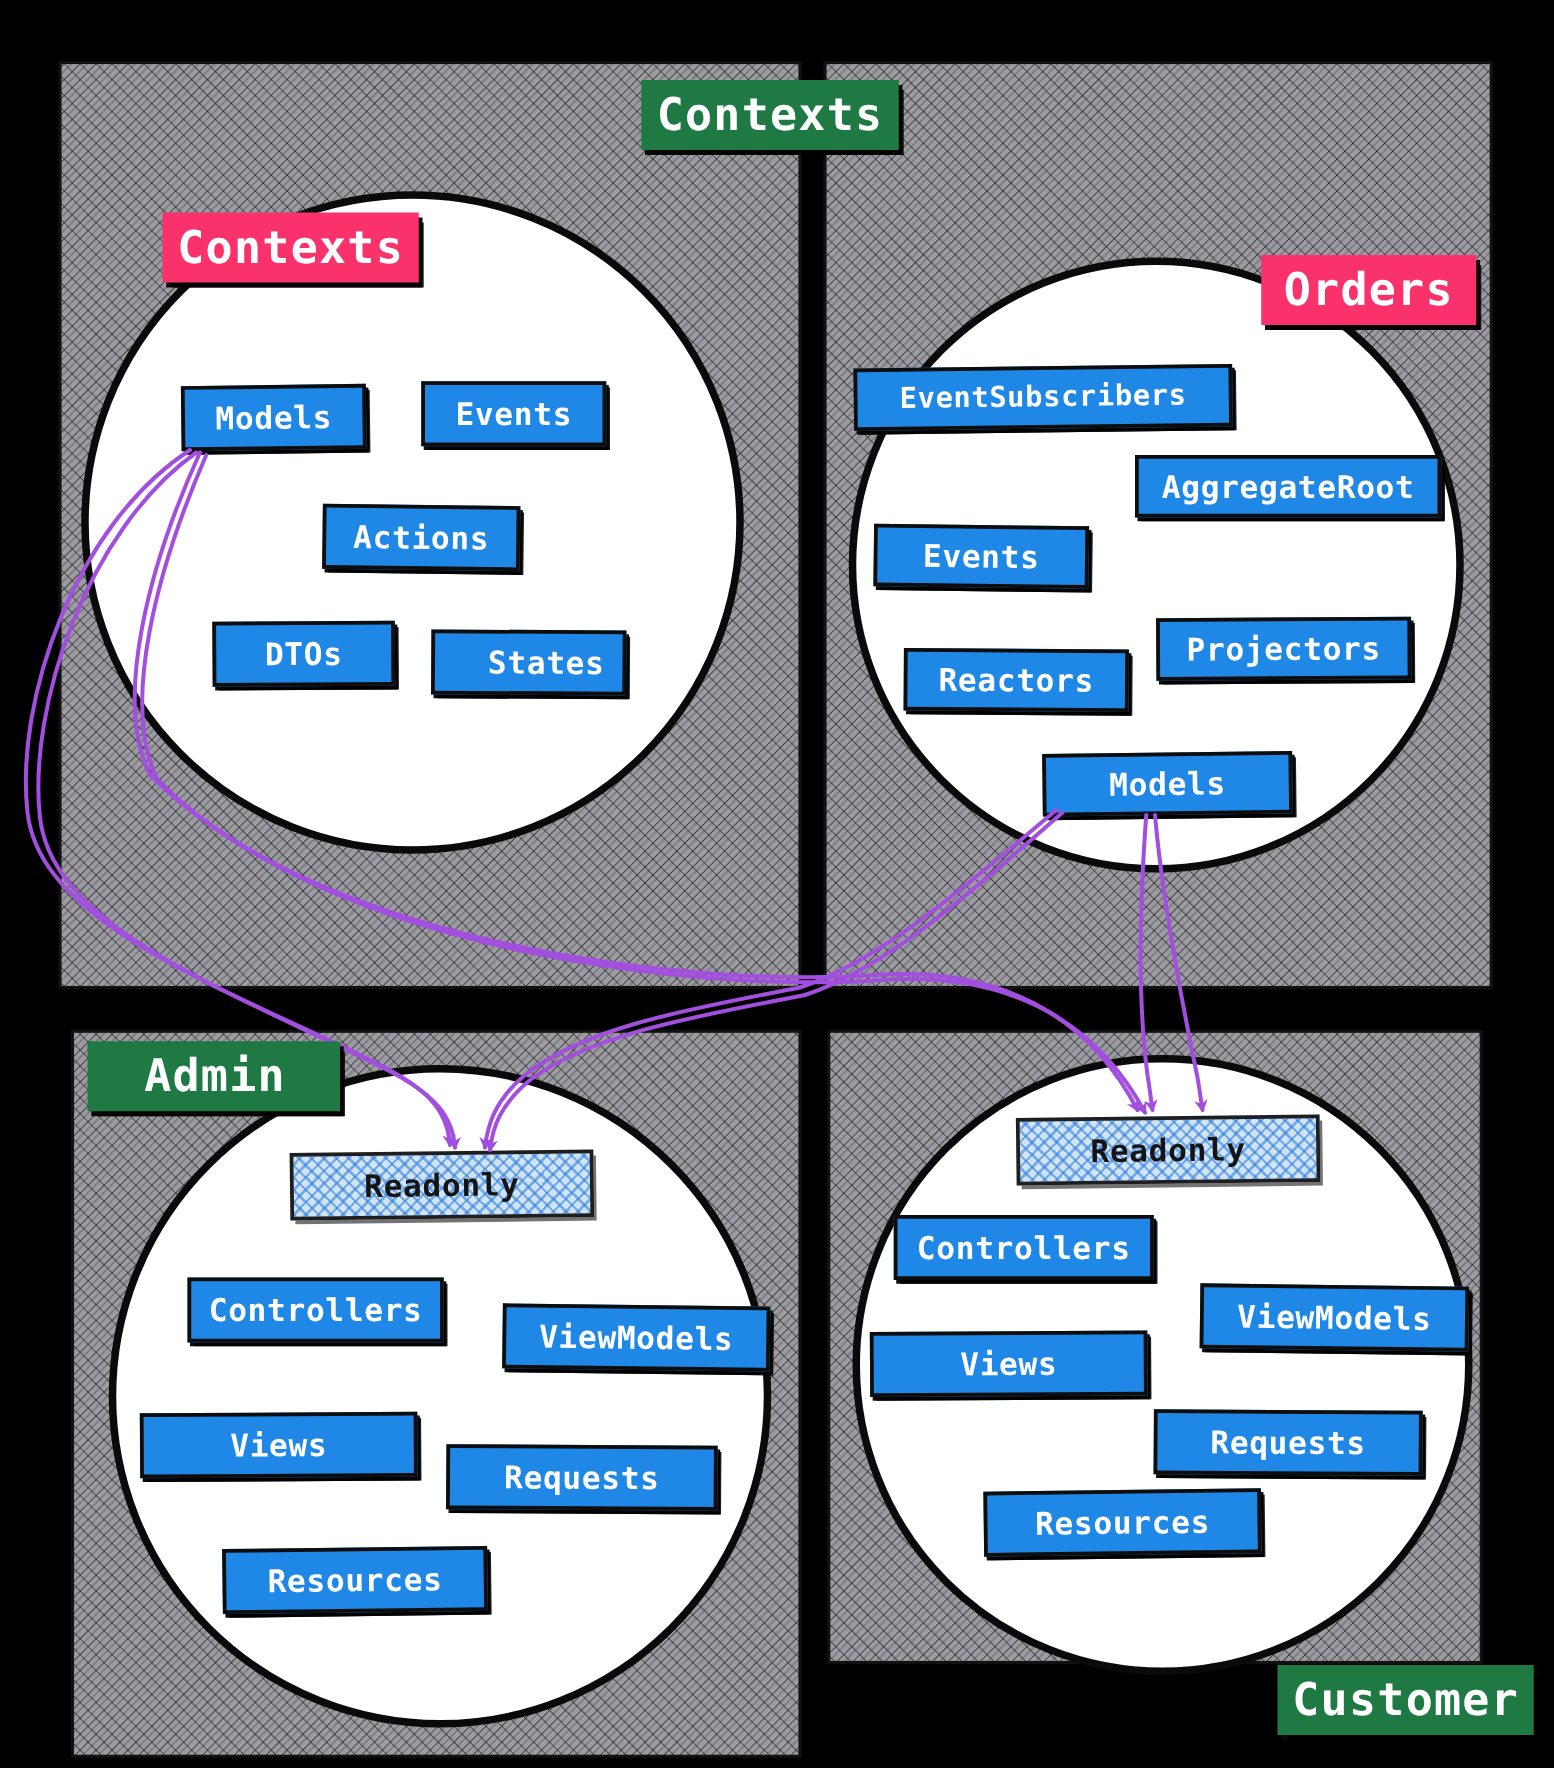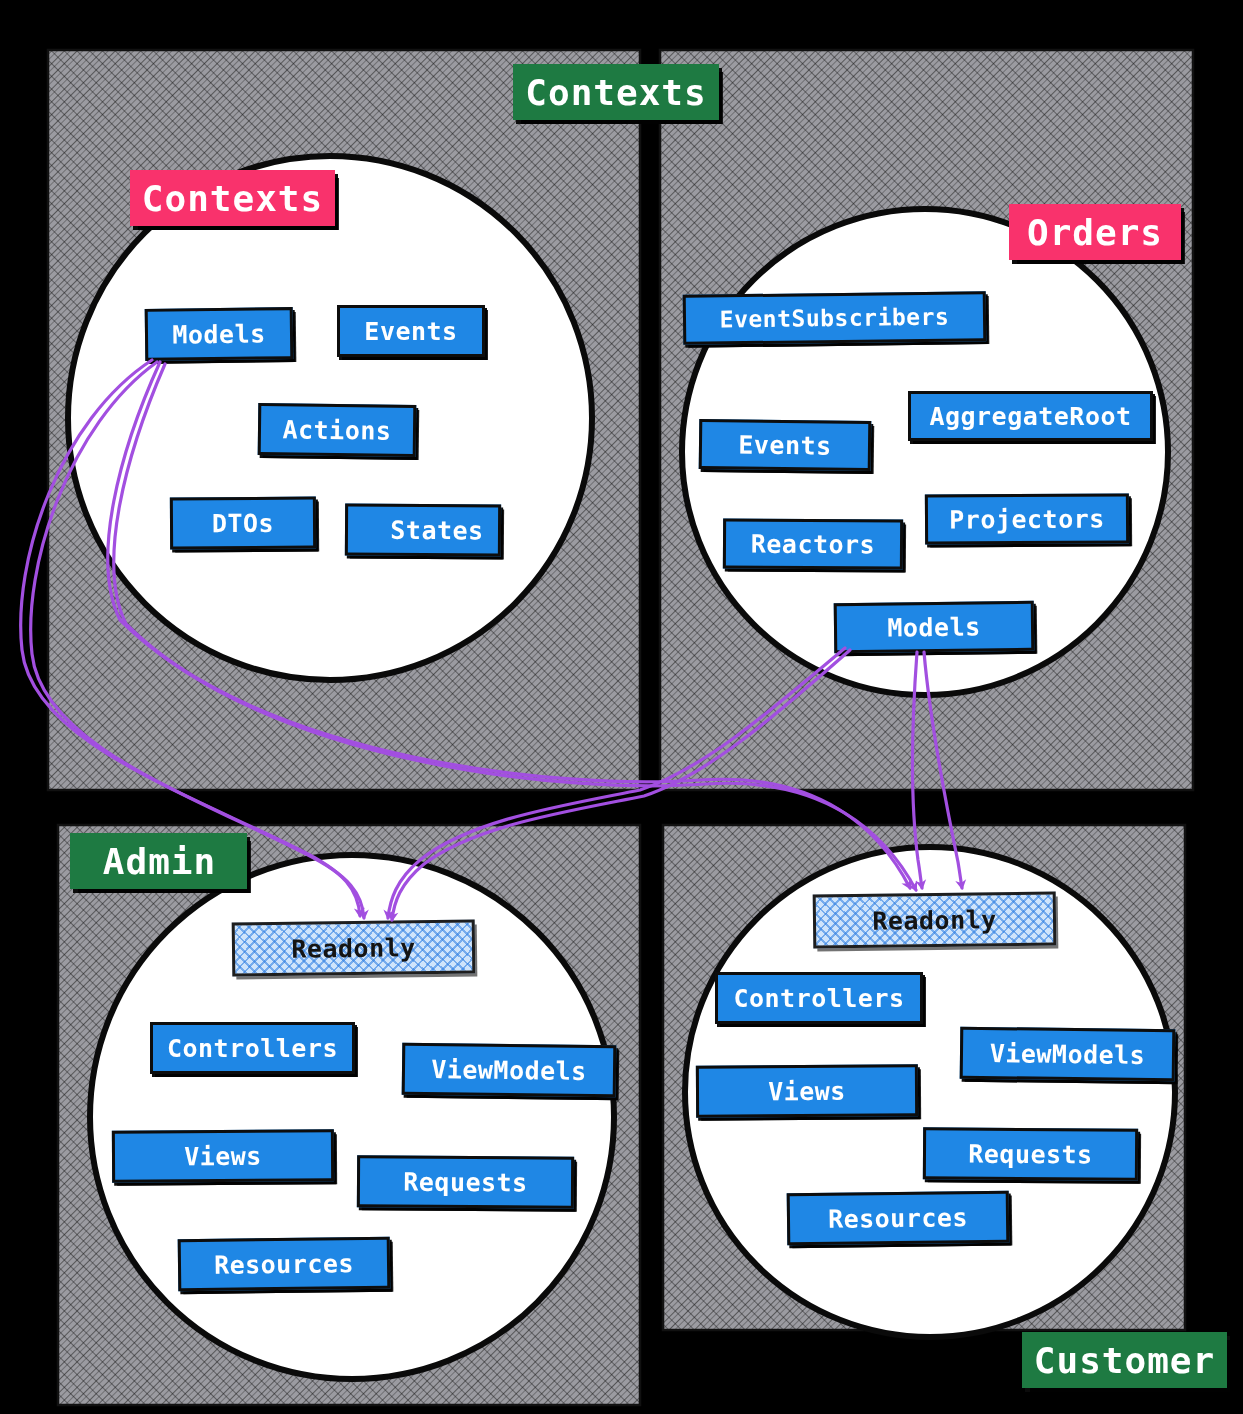--- a/index.html
+++ b/index.html
@@ -100,39 +100,39 @@
       </g>
   </svg>
 
   <div id="nodes-group">
       <div class="node" style="left: 145px; top: 308px; width: 148px; height: 52px; transform: rotate(-0.7deg); font-size: 25px;">Models</div>
       <div class="node" style="left: 337px; top: 305px; width: 148px; height: 52px; transform: rotate(0deg); font-size: 25px;">Events</div>
       <div class="node" style="left: 258px; top: 404px; width: 158px; height: 52px; transform: rotate(0.7deg); font-size: 25px;">Actions</div>
       <div class="node" style="left: 170px; top: 478px; width: 146px; height: 52px; transform: rotate(-0.35deg); font-size: 25px; margin-top: 19px;">DTOs</div>
       <div class="node" style="left: 345px; top: 504px; width: 156px; height: 52px; transform: rotate(0.35deg); font-size: 25px; padding-left: 28px;">States</div>
       <div class="node" style="left: 683px; top: 293px; width: 303px; height: 50px; transform: rotate(-0.7deg); font-size: 23px;">EventSubscribers</div>
-      <div class="node" style="left: 908px; top: 391px; width: 245px; height: 50px; transform: rotate(0deg); font-size: 25px;">AggregateRoot</div>
+      <div class="node" style="left: 908px; top: 364px; width: 245px; height: 50px; transform: rotate(0deg); font-size: 25px;">AggregateRoot</div>
       <div class="node" style="left: 699px; top: 420px; width: 172px; height: 50px; transform: rotate(0.7deg); font-size: 25px;">Events</div>
       <div class="node" style="left: 925px; top: 494px; width: 204px; height: 50px; transform: rotate(-0.35deg); font-size: 25px;">Projectors</div>
       <div class="node" style="left: 723px; top: 519px; width: 180px; height: 50px; transform: rotate(0.35deg); font-size: 25px;">Reactors</div>
       <div class="node" style="left: 834px; top: 602px; width: 200px; height: 50px; transform: rotate(-0.7deg); font-size: 25px;">Models</div>
       <div class="node ro" style="left: 232px; top: 921px; width: 243px; height: 54px; transform: rotate(-0.7deg); font-size: 25px;">Readonly</div>
       <div class="node" style="left: 150px; top: 1022px; width: 205px; height: 52px; transform: rotate(0deg); font-size: 25px;">Controllers</div>
       <div class="node" style="left: 402px; top: 1044px; width: 214px; height: 52px; transform: rotate(0.7deg); font-size: 25px;">ViewModels</div>
       <div class="node" style="left: 112px; top: 1130px; width: 222px; height: 52px; transform: rotate(-0.35deg); font-size: 25px;">Views</div>
       <div class="node" style="left: 357px; top: 1156px; width: 217px; height: 52px; transform: rotate(0.35deg); font-size: 25px;">Requests</div>
       <div class="node" style="left: 178px; top: 1238px; width: 212px; height: 52px; transform: rotate(-0.7deg); font-size: 25px;">Resources</div>
       <div class="node ro" style="left: 813px; top: 893px; width: 243px; height: 54px; transform: rotate(-0.7deg); font-size: 25px;">Readonly</div>
       <div class="node" style="left: 715px; top: 972px; width: 208px; height: 52px; transform: rotate(0deg); font-size: 25px;">Controllers</div>
       <div class="node" style="left: 960px; top: 1028px; width: 215px; height: 52px; transform: rotate(0.7deg); font-size: 25px;">ViewModels</div>
       <div class="node" style="left: 696px; top: 1065px; width: 222px; height: 52px; transform: rotate(-0.35deg); font-size: 25px;">Views</div>
       <div class="node" style="left: 923px; top: 1128px; width: 215px; height: 52px; transform: rotate(0.35deg); font-size: 25px;">Requests</div>
       <div class="node" style="left: 787px; top: 1192px; width: 222px; height: 52px; transform: rotate(-0.7deg); font-size: 25px;">Resources</div>
     </div>
   <div id="labels-group">
       <div class="clabel pink" style="left: 130px; top: 170px; width: 205px; height: 56px;">Contexts</div>
       <div class="clabel pink" style="left: 973px; top: 204px; width: 172px; height: 56px; margin-left: 36px;">Orders</div>
-      <div class="clabel green" style="left: 70px; top: 833px; width: 177px; height: 56px; padding-left: 20px;">Admin</div>
+      <div class="clabel green" style="left: 70px; top: 833px; width: 202px; height: 56px; padding-left: 20px;">Admin</div>
       <div class="clabel green" style="left: 1022px; top: 1332px; width: 205px; height: 56px;">Customer</div>
     </div>
 
   <div class="clabel green" id="title-label" style="left:513px;top:16px;width:206px;height:56px;margin-top:48px;">Contexts</div>
 </div>
 
 </body></html>

